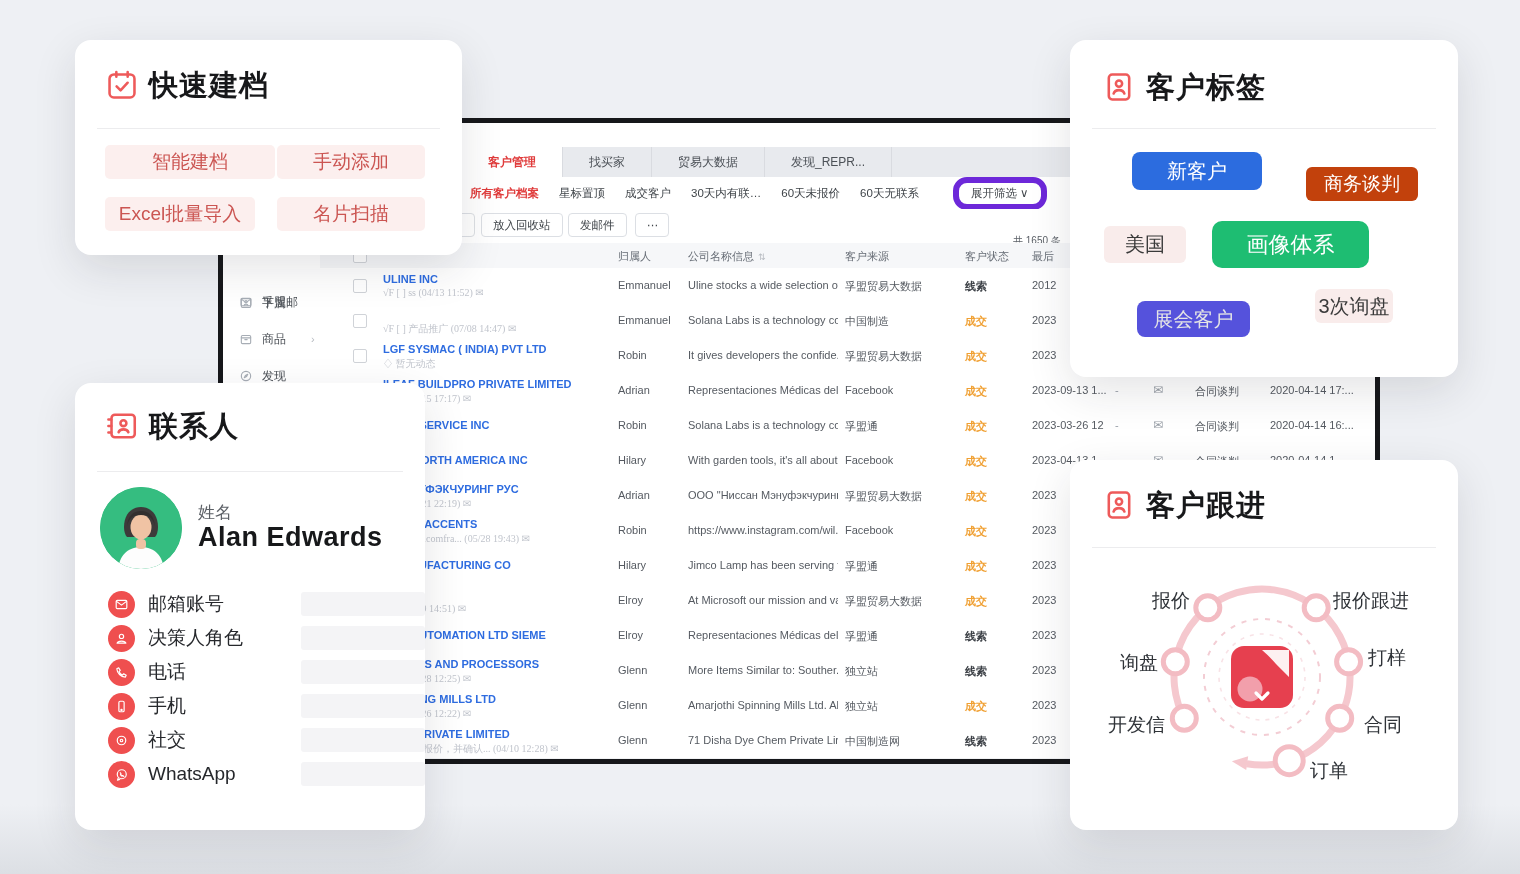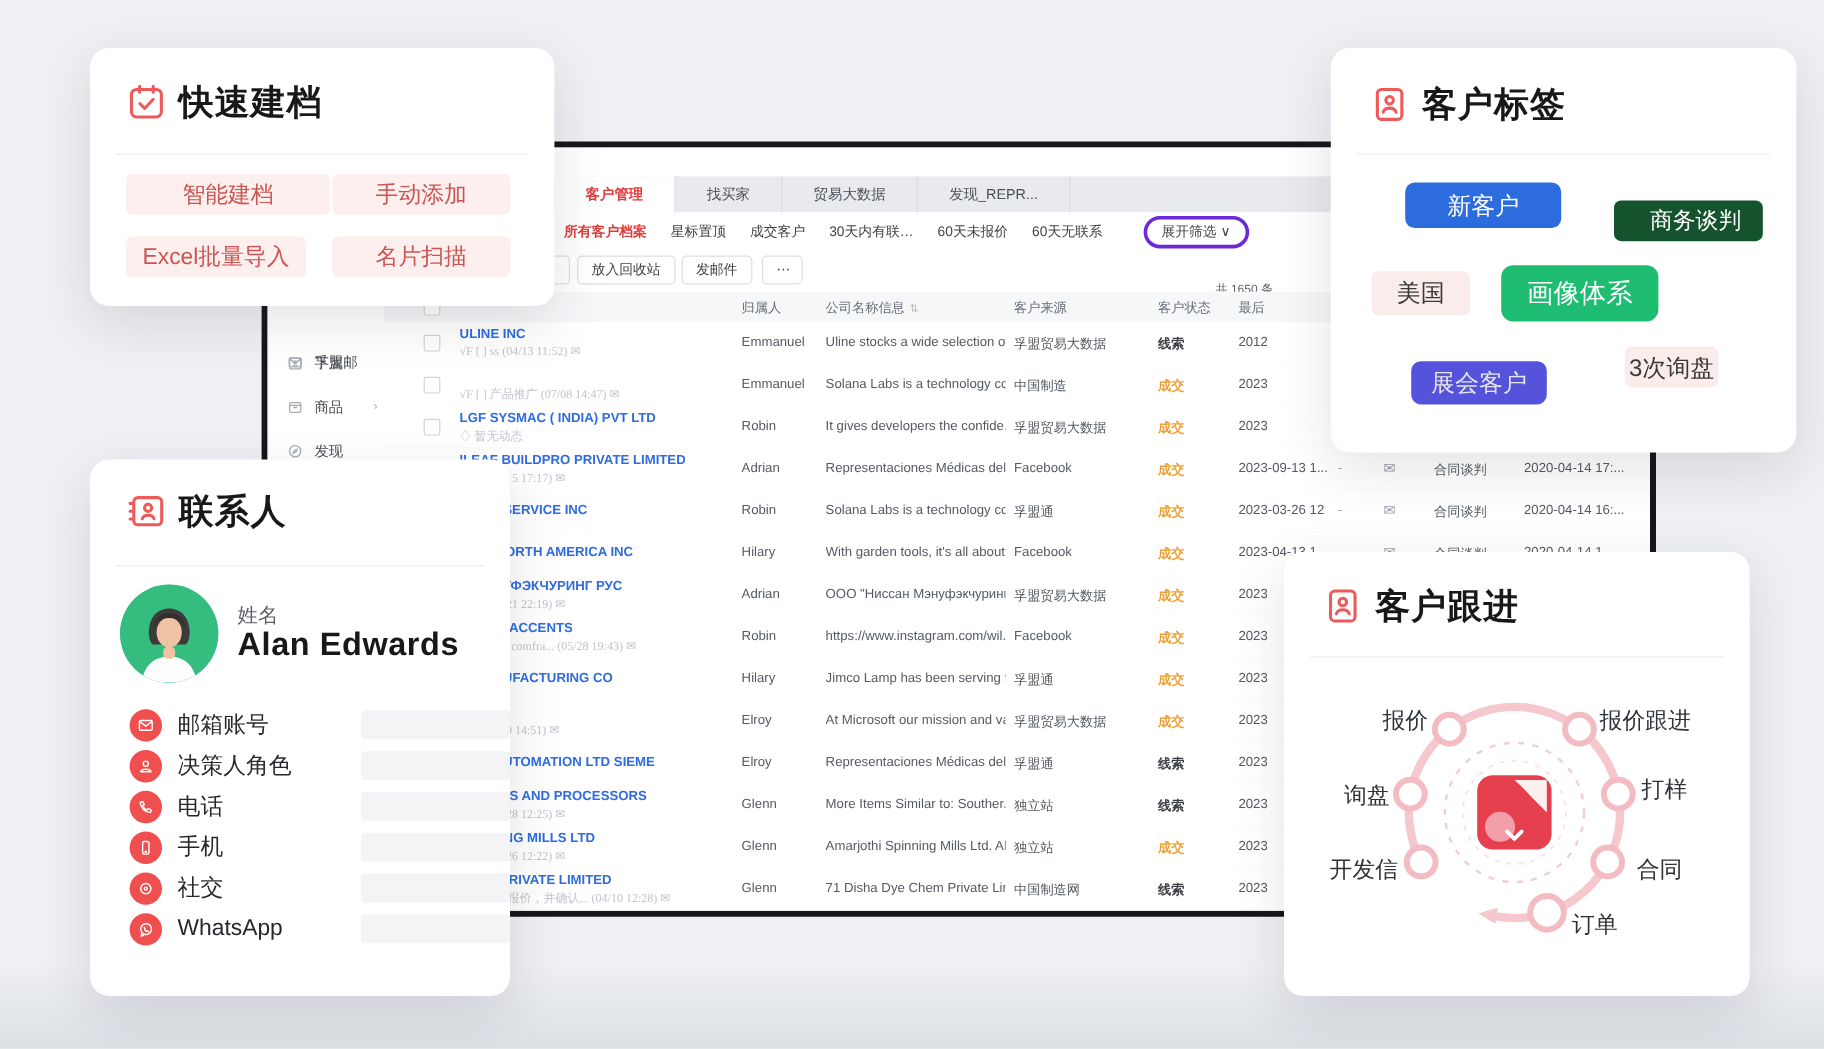--- a/index.html
+++ b/index.html
@@ -9,21 +9,21 @@
   
   .app-window{position:absolute;left:218px;top:118px;width:1152px;height:636px;
     background:#fff;border:5px solid #16171a;border-radius:3px;}
   .chrome{position:absolute;left:0;top:0;width:100%;height:24px;background:#fff;}
   .tabbar{position:absolute;left:0;top:24px;width:100%;height:30px;background:#e8eaee;display:flex;padding-left:239px;box-sizing:border-box;}
   .tab{height:30px;line-height:30px;padding:0 26px;font-size:12px;color:#4c5157;border-right:1px solid #d9dbe0;white-space:nowrap;}
   .tab.active{background:#fff;color:#e03c3c;font-weight:bold;}
   .filterbar{position:absolute;left:0;top:54px;width:100%;height:32px;background:#fff;display:flex;align-items:center;padding-left:247px;box-sizing:border-box;gap:20px;}
   .filter-item{font-size:11.5px;color:#3e4348;white-space:nowrap;}
   .filter-item.active{color:#e03c3c;font-weight:bold;}
-  .filter-expand{font-size:11.5px;color:#3e4348;border:3px solid #6d28d9;border-radius:14px;padding:3px 12px;margin-left:14px;white-space:nowrap;}
+  .filter-expand{font-size:11.5px;color:#3e4348;border:6px solid #6d28d9;border-radius:14px;padding:3px 12px;margin-left:14px;white-space:nowrap;}
   .toolbar{position:absolute;left:0;top:86px;width:100%;height:34px;background:#fff;}
   .tbtn{position:absolute;top:4px;height:24px;line-height:22px;border:1px solid #dcdfe4;border-radius:4px;background:#fff;
     font-size:11.5px;color:#3e4348;padding:0 11px;box-sizing:border-box;white-space:nowrap;}
   .toolbar-total{position:absolute;top:9px;left:790px;font-size:10px;color:#5a5f66;margin-top:16px;}
   .sidebar{position:absolute;left:0;top:120px;width:97px;height:516px;background:#fff;border-right:1px solid #eef0f2;}
   .side-item{position:absolute;left:16px;height:16px;display:flex;align-items:center;gap:9px;font-size:12px;color:#4a4f55;}
   .side-item svg{flex:0 0 auto;}
   .side-chevron{position:absolute;left:72px;color:#b6bac0;font-size:11px;}
   .dtable{position:absolute;left:97px;top:120px;right:0;bottom:0;overflow:hidden;}
   .thead{position:absolute;left:0;top:0;width:100%;height:25px;background:#f6f7f9;border-bottom:1px solid #ececf0;}
@@ -301,35 +301,35 @@
     <div class="card-title" style="left:74px;top:26px;">快速建档</div>
     <div class="card-divider" style="top:88px;"></div>
     <div id="qc-buttons">
         <div class="qc-btn" style="left: 30px; top: 105px; width: 170px; height: 34px;">智能建档</div>
         <div class="qc-btn" style="left: 202px; top: 105px; width: 148px; height: 34px;">手动添加</div>
         <div class="qc-btn" style="left: 30px; top: 157px; width: 150px; height: 34px;">Excel批量导入</div>
         <div class="qc-btn" style="left: 202px; top: 157px; width: 148px; height: 34px;">名片扫描</div>
       </div>
   </div>
 
-  <div class="card" id="card-tags" style="left:1109px;top:40px;width:388px;height:337px;">
+  <div class="card" id="card-tags" style="left:1070px;top:40px;width:388px;height:337px;">
     <span class="card-icon" style="left:32px;top:30px;">
       <svg width="34" height="34" viewBox="0 0 24 24" fill="none" stroke="#ee5a5a" stroke-width="1.8" stroke-linecap="round" stroke-linejoin="round">
         <rect x="4.8" y="3.2" width="14.4" height="17.6" rx="2.4"></rect>
           <circle cx="12" cy="9.6" r="2.2"></circle>
           <path d="M8.2 16.6c1-3.2 6.6-3.2 7.6 0"></path>
       </svg>
     </span>
     <div class="card-title" style="left:76px;top:28px;">客户标签</div>
     <div class="card-divider" style="top:88px;"></div>
     <div id="tag-chips">
         <div class="tag-chip" style="left: 62px; top: 112px; width: 130px; height: 38px; font-size: 20px; border-radius: 8px; background: rgb(44, 108, 223); color: rgb(255, 255, 255);">新客户</div>
-        <div class="tag-chip" style="left: 236px; top: 127px; width: 112px; height: 34px; font-size: 19px; border-radius: 6px; background: #14532d; color: rgb(255, 255, 255); padding-left: 12px;">商务谈判</div>
+        <div class="tag-chip" style="left: 236px; top: 127px; width: 112px; height: 34px; font-size: 19px; border-radius: 6px; background: #c2410c; color: rgb(255, 255, 255);">商务谈判</div>
         <div class="tag-chip" style="left: 34px; top: 186px; width: 82px; height: 37px; font-size: 20px; border-radius: 6px; background: rgb(249, 236, 235); color: rgb(58, 58, 58);">美国</div>
-        <div class="tag-chip" style="left: 142px; top: 181px; width: 131px; height: 47px; font-size: 22px; border-radius: 10px; background: rgb(30, 189, 114); color: rgb(255, 255, 255);">画像体系</div>
+        <div class="tag-chip" style="left: 142px; top: 181px; width: 157px; height: 47px; font-size: 22px; border-radius: 10px; background: rgb(30, 189, 114); color: rgb(255, 255, 255);">画像体系</div>
         <div class="tag-chip" style="left: 67px; top: 261px; width: 113px; height: 36px; font-size: 20px; border-radius: 8px; background: rgb(85, 82, 220); color: #e5e5e5;">展会客户</div>
         <div class="tag-chip" style="left: 245px; top: 249px; width: 78px; height: 34px; font-size: 20px; border-radius: 6px; background: rgb(249, 236, 235); color: rgb(58, 58, 58);">3次询盘</div>
       </div>
   </div>
 
   <div class="card" id="card-contact" style="left:75px;top:383px;width:350px;height:447px;">
     <span class="card-icon" style="left:30px;top:26px;">
       <svg width="34" height="34" viewBox="0 0 24 24" fill="none" stroke="#ee5a5a" stroke-width="1.8" stroke-linecap="round" stroke-linejoin="round">
         <rect x="4.6" y="4" width="16.4" height="16" rx="2.4"></rect>
           <circle cx="13" cy="10" r="2.1"></circle>

